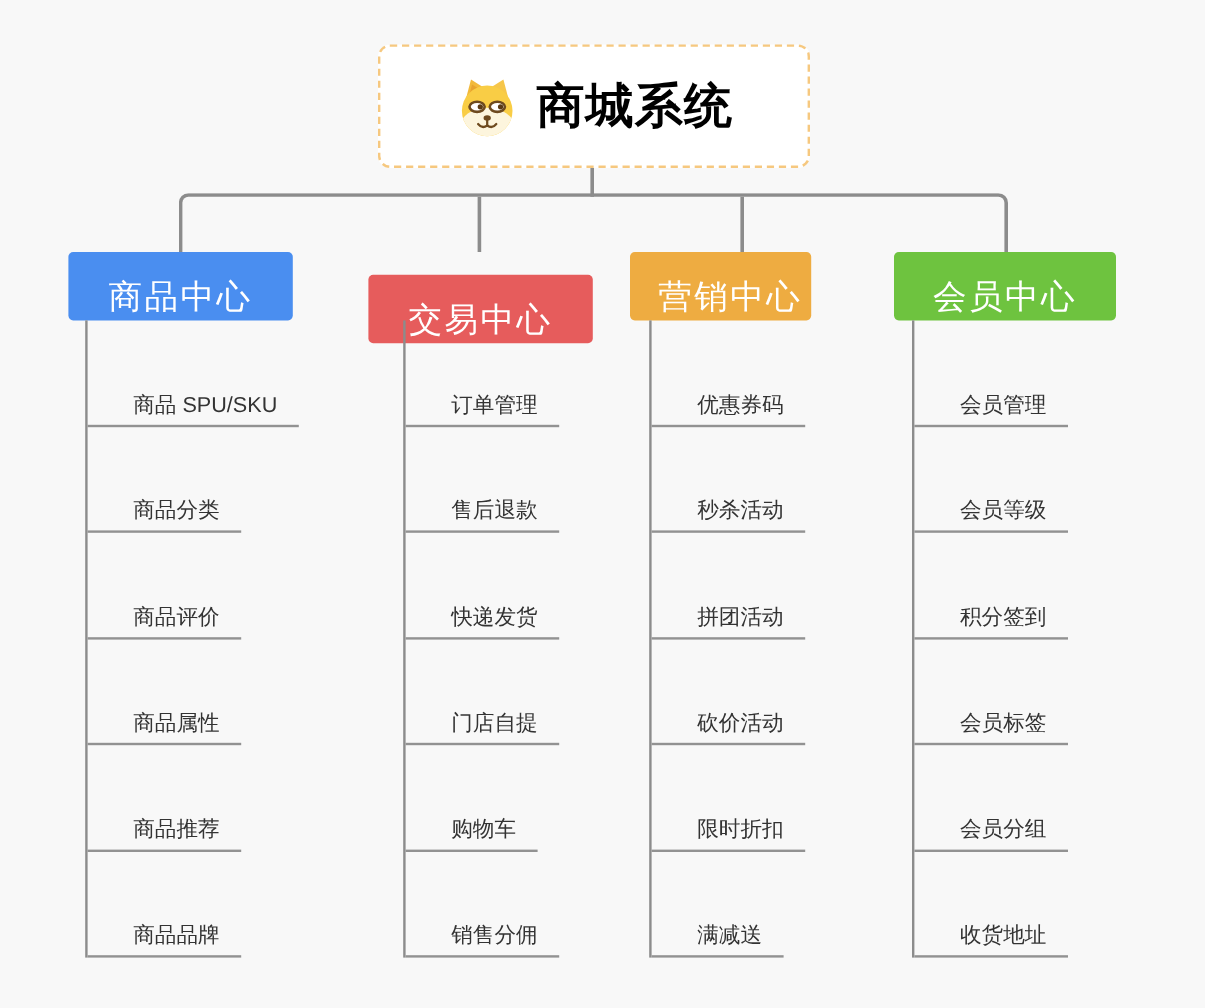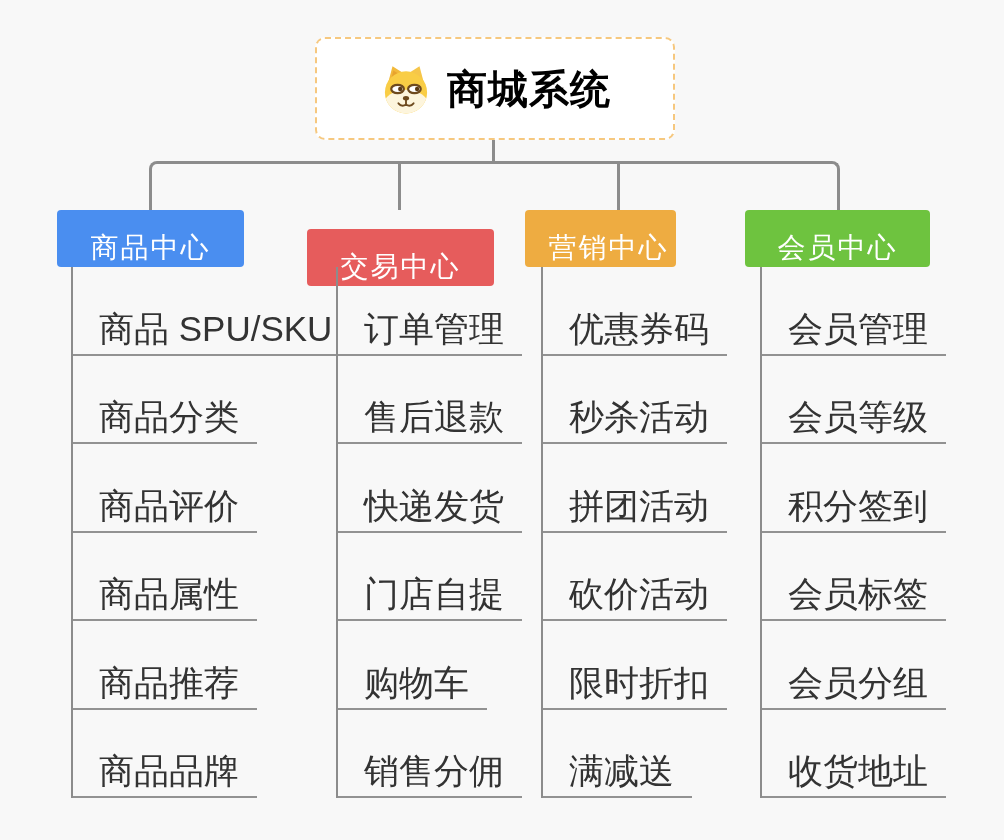--- a/index.html
+++ b/index.html
@@ -59,22 +59,22 @@
     display:grid;grid-template-rows:repeat(6,1fr);
     box-sizing:border-box;
   }
   .col-1{left:71px;}
   .col-2{left:336px;}
   .col-3{left:541px;text-align:center;}
   .col-4{left:760px;}
   .leaf-row{display:flex;align-items:flex-end;}
   .leaf{
     white-space:nowrap;
-    font-size:35px;color:#333333;line-height:1;
-    padding:0 18px 8px 26px;
+    font-size:18px;color:#333333;line-height:1;
+    padding:0 18px 8px 38px;
     border-bottom:2px solid #929292;
   }
 </style>
 </head>
 <body>
 
 <div class="stage">
 
   <div class="root-node">
     <svg class="root-icon" viewBox="0 0 64 60" xmlns="http://www.w3.org/2000/svg">

